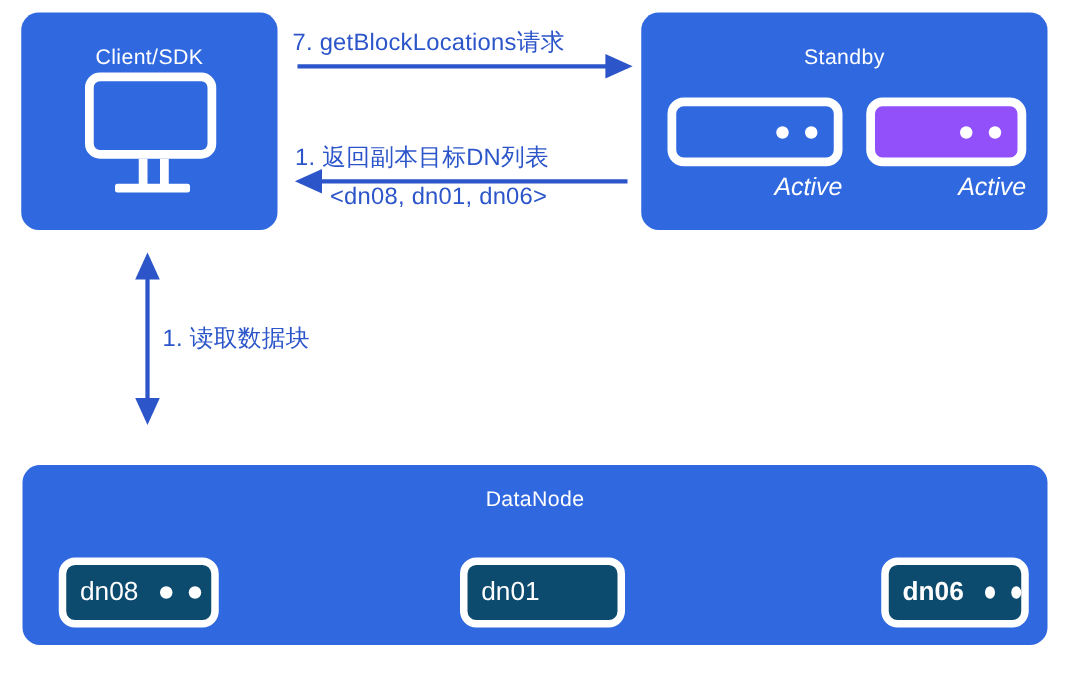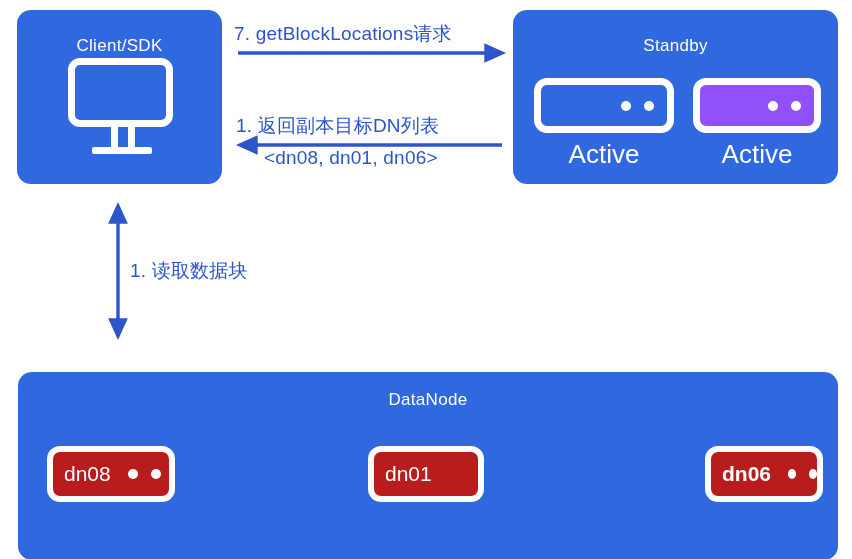--- a/index.html
+++ b/index.html
@@ -96,58 +96,59 @@
   }
   .server .dot.d1 { right: 36px; }
   .server .dot.d2 { right: 13px; }
 
   #nn-active-server  { left: 21px;  top: 68px; width: 140px; height: 55px; }
   #nn-standby-server { left: 180px; top: 68px; width: 128px; height: 55px; }
 
   .server-label {
     position: absolute;
     color: #ffffff;
-    font-size: 26px;
-    text-align: center;
-    white-space: nowrap;
+    font-size: 20px;
+    text-align: right;
+    white-space: nowrap;
+    font-style: italic;
   }
   #nn-active-label  { left: 21px;  top: 129px; width: 140px; }
   #nn-standby-label { left: 180px; top: 129px; width: 128px; }
 
   
-  #datanode-box { left: 18px; top: 372px; width: 820px; height: 188px; }
+  #datanode-box { left: 18px; top: 372px; width: 820px; height: 144px; }
   #datanode-title { top: 18px; }
 
   .dn-node {
     position: absolute;
     top: 446px;
     height: 56px;
     border: 6px solid #ffffff;
     border-radius: 13px;
     box-sizing: border-box;
-    background: #b91c1c;
+    background: #0c4a6e;
     display: flex;
     align-items: center;
   }
   .dn-node .dn-label {
     color: #ffffff;
     font-size: 21px;
     margin-left: 11px;
     white-space: nowrap;
   }
   .dn-node .dn-dot {
     width: 10px; height: 10px;
     border-radius: 50%;
     background: #ffffff;
   }
   .dn-node .dn-dot.first { margin-left: 17px; }
   .dn-node .dn-dot.second { margin-left: 13px; }
 
   #dn-node-0 { left: 47px;  width: 128px; }
-  #dn-node-1 { left: 368px; width: 116px; gap: 41px; }
+  #dn-node-1 { left: 368px; width: 132px; gap: 41px; }
   #dn-node-2 { left: 705px; width: 118px; font-weight: bold; }
 
   
   .flow-label {
     position: absolute;
     color: #2b55c9;
     font-size: 19px;
     white-space: nowrap;
     letter-spacing: .2px;
   }

